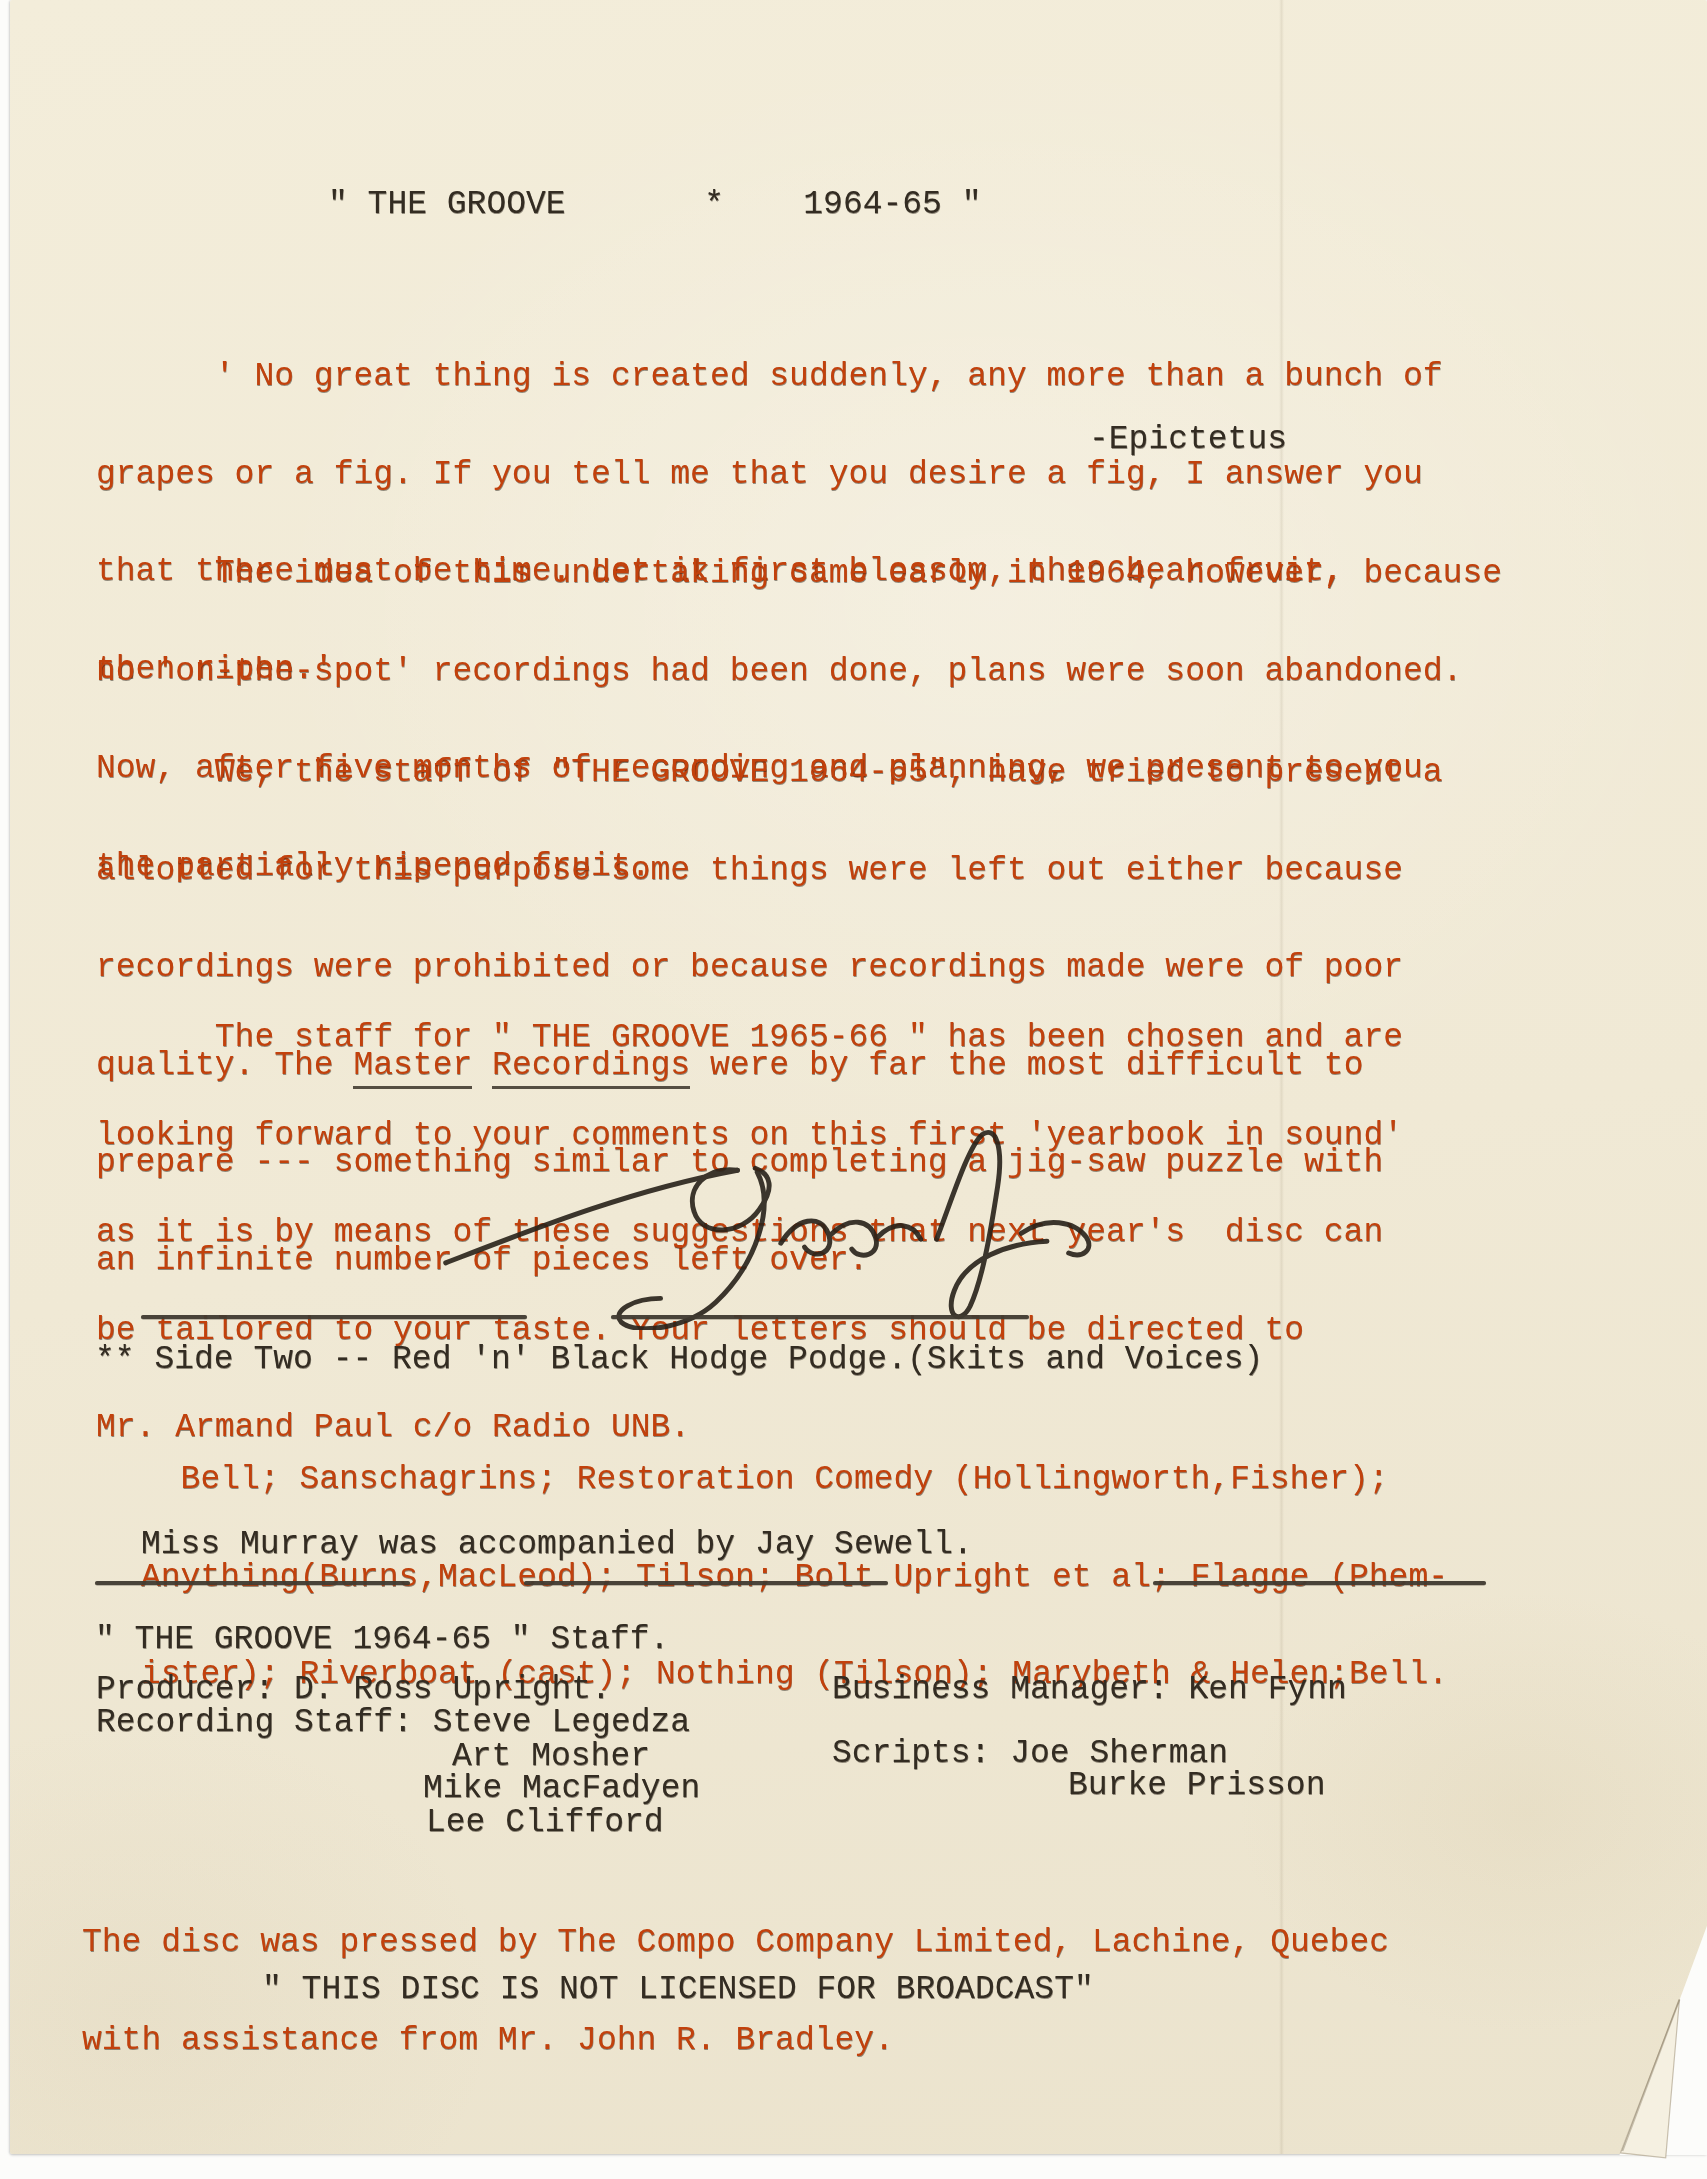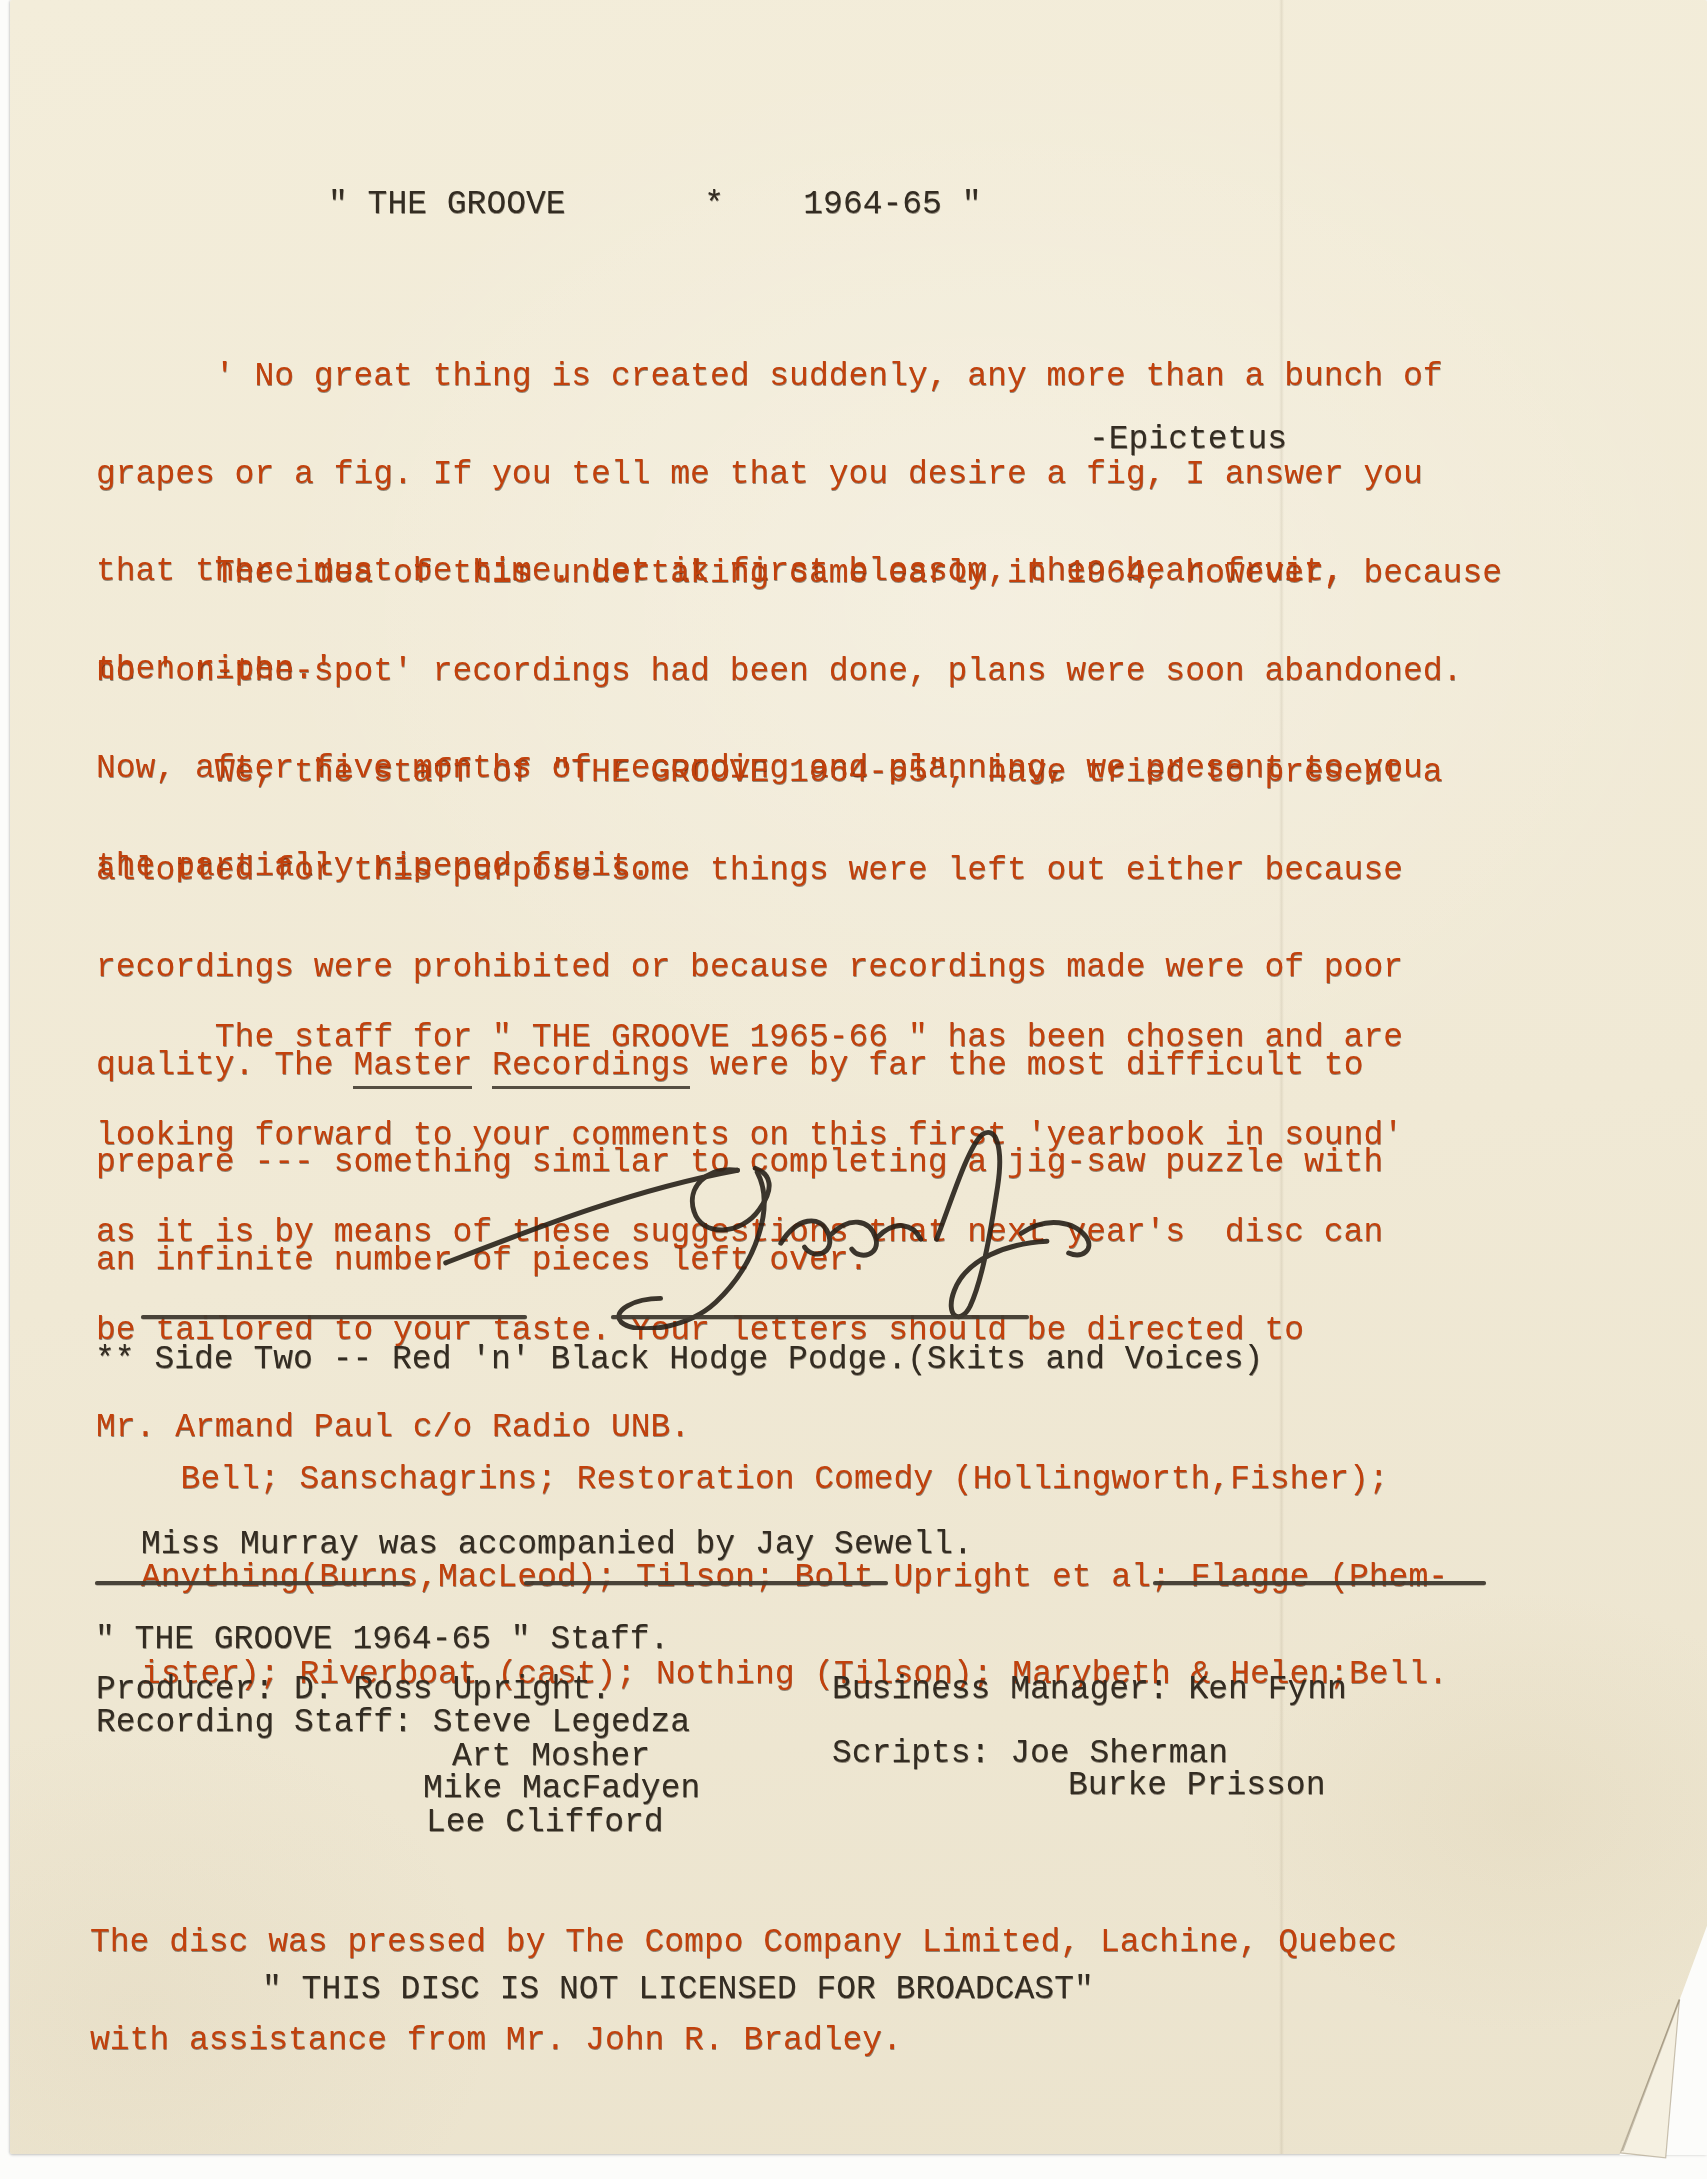--- a/index.html
+++ b/index.html
@@ -99,21 +99,21 @@
   <div class="t" style="left:95px;top:1624px">" THE GROOVE 1964-65 " Staff.</div>
   <div class="t" style="left:96px;top:1674px">Producer: D. Ross Upright.</div>
   <div class="t" style="left:96px;top:1707px">Recording Staff: Steve Legedza</div>
   <div class="t" style="left:452px;top:1741px">Art Mosher</div>
   <div class="t" style="left:423px;top:1773px">Mike MacFadyen</div>
   <div class="t" style="left:426px;top:1807px">Lee Clifford</div>
   <div class="t" style="left:832px;top:1674px">Business Manager: Ken Fynn</div>
   <div class="t" style="left:832px;top:1738px">Scripts: Joe Sherman</div>
   <div class="t" style="left:1068px;top:1770px">Burke Prisson</div>
 
-  <div class="blk" style="left:90px;top:1862px">
+  <div class="blk" style="left:82px;top:1862px">
     <div>The disc was pressed by The Compo Company Limited, Lachine, Quebec</div>
     <div>with assistance from Mr. John R. Bradley.</div>
   </div>
 
   <div class="t" style="left:262px;top:1974px">" THIS DISC IS NOT LICENSED FOR BROADCAST"</div>
 
   <svg id="fold-svg" width="298" height="358" viewBox="0 0 303 363">
     <polygon points="303,105 303,338 214,338 276,178" fill="#fcfcfa"></polygon>
     <polygon points="275,180 261,341 215,336" fill="#f5f0e1" stroke="rgba(140,125,95,0.45)" stroke-width="1.2"></polygon>
     <line x1="275" y1="180" x2="217" y2="334" stroke="rgba(110,95,70,0.35)" stroke-width="2"></line>

